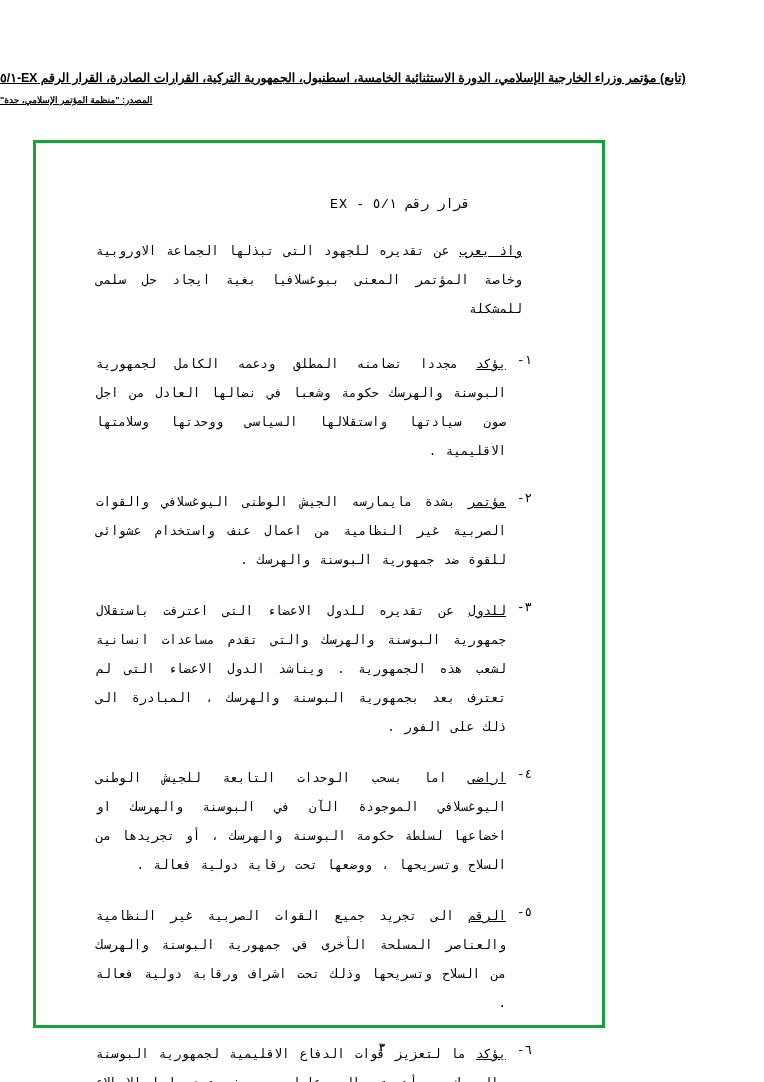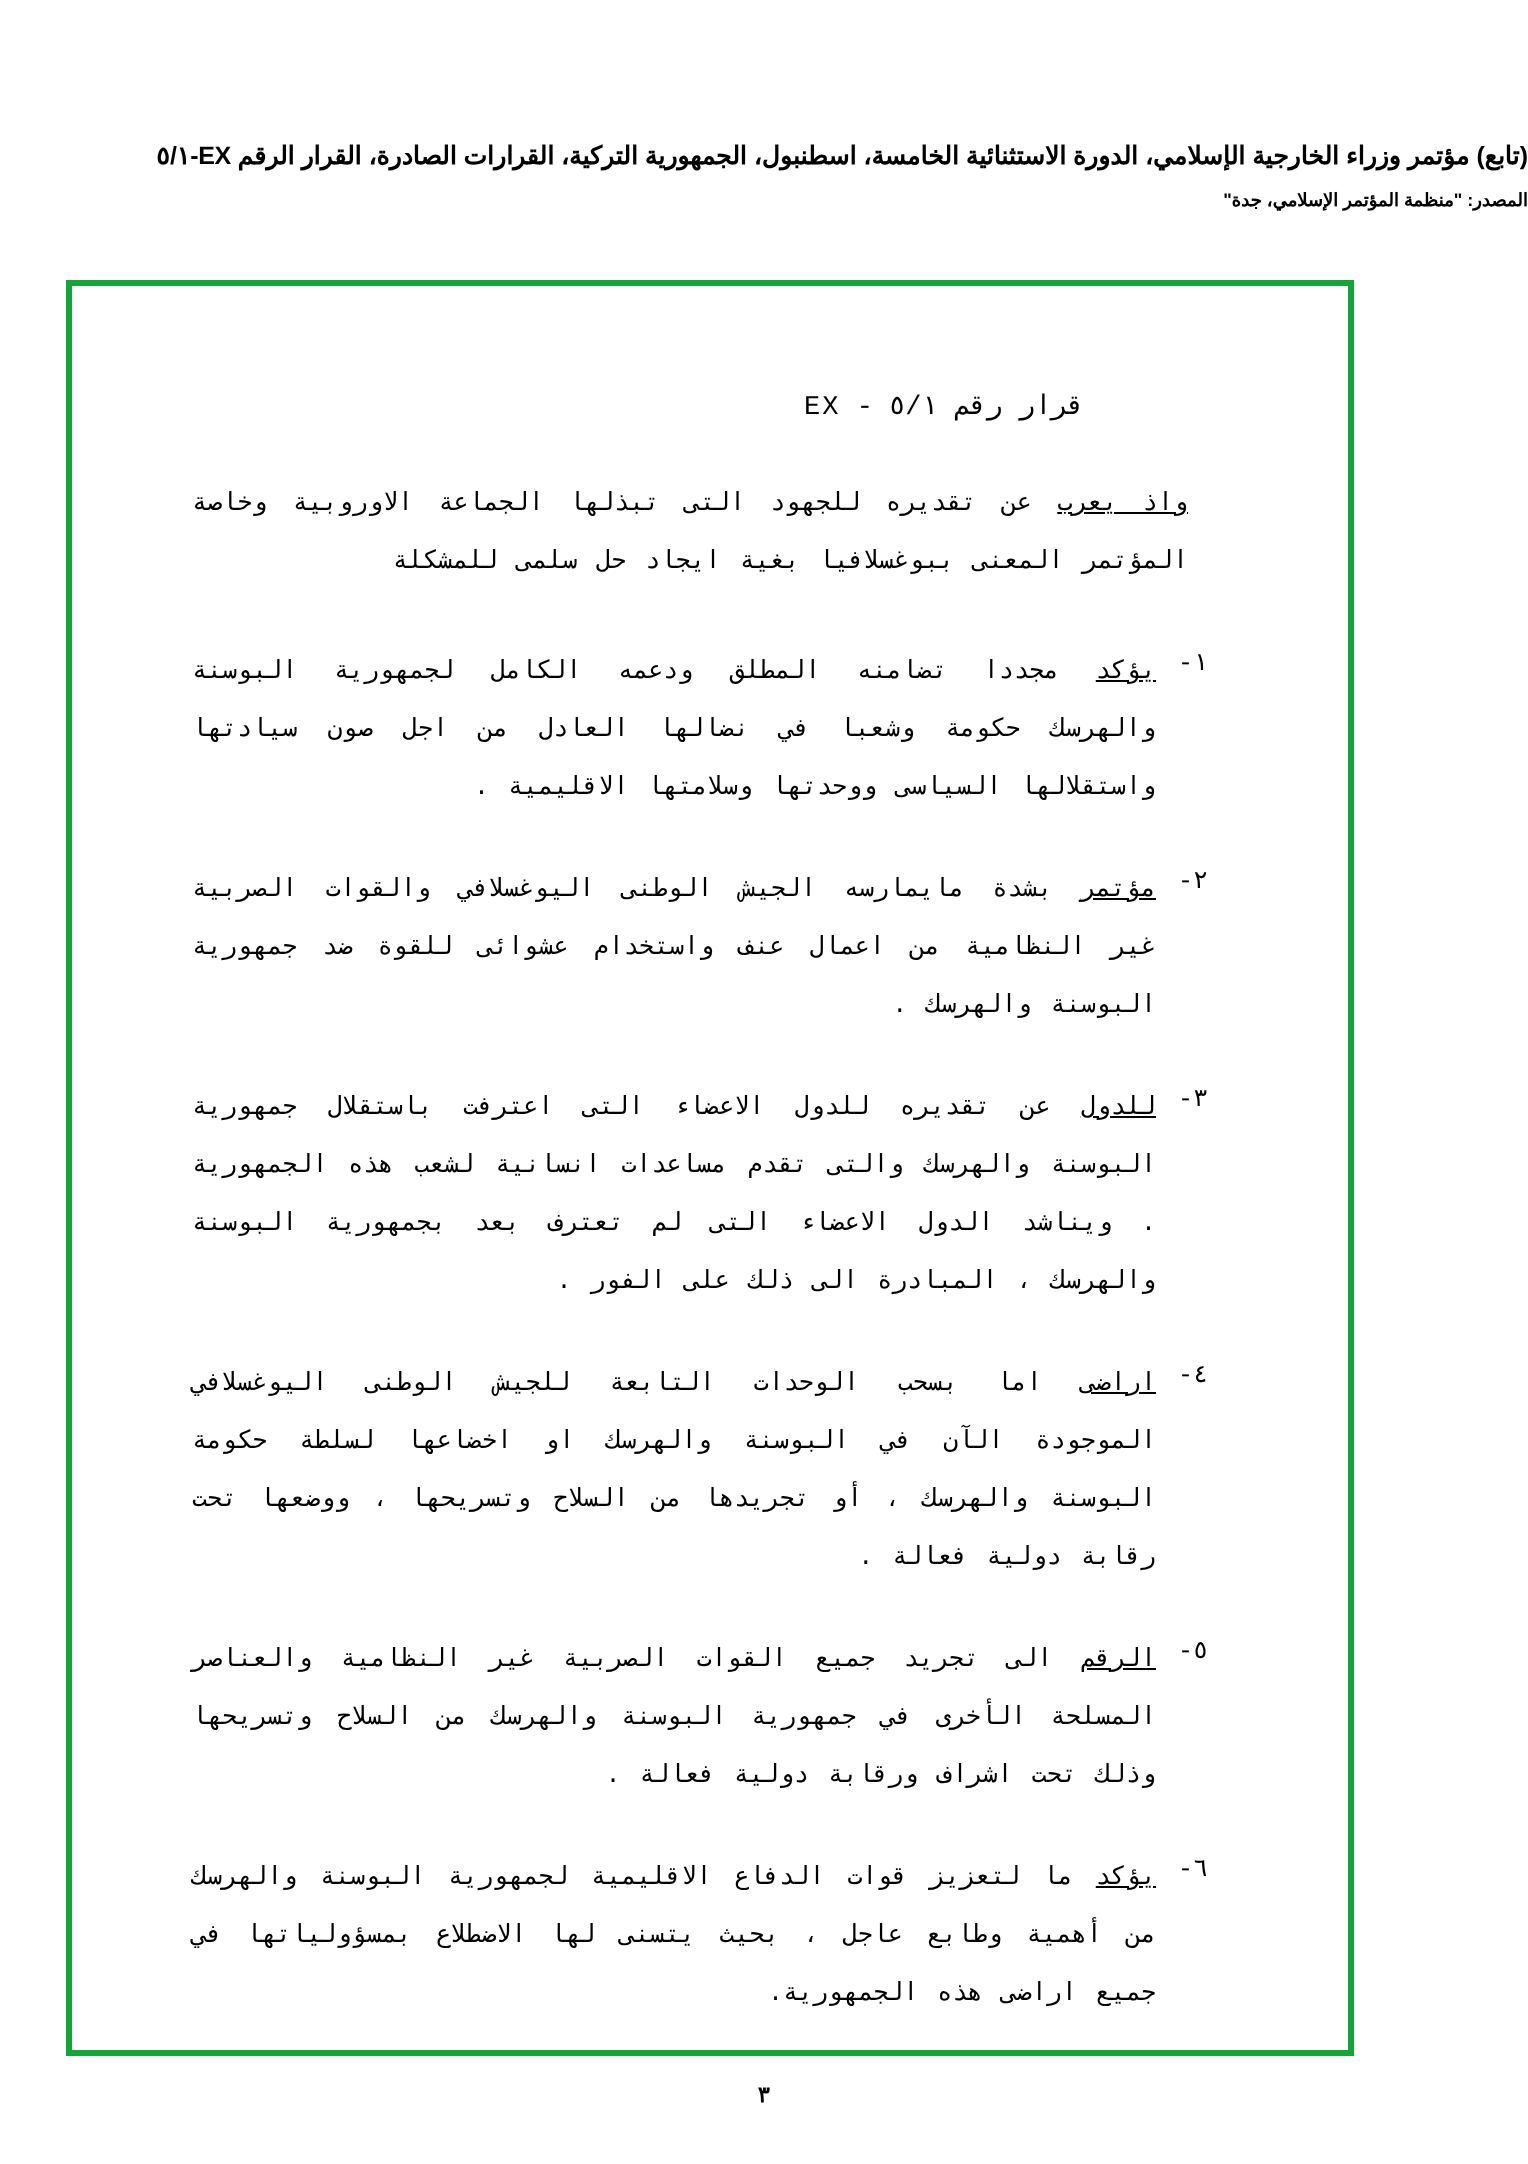--- a/index.html
+++ b/index.html
@@ -23,21 +23,22 @@
     height: 1082px;
     background: #fff;
   }
 
   
   .header {
     position: absolute;
     top: 70px;
     left: 0;
     right: 0;
-    text-align: right;
+    text-align: left;
+    text-decoration: underline;
   }
   .header-line {
     font-family: "Liberation Sans", sans-serif;
     font-weight: bold;
     font-size: 12.5px;
     letter-spacing: -0.2px;
     color: #000;
     white-space: nowrap;
     direction: rtl;
   }
@@ -48,21 +49,21 @@
     font-size: 9px;
     color: #000;
     direction: rtl;
   }
 
   
   .frame {
     position: absolute;
     top: 140px;
     left: 33px;
-    width: 644px;
+    width: 572px;
     height: 888px;
     border: 3px solid #13a538;
     box-sizing: border-box;
     background: #fff;
   }
 
   
   .doc-body {
     position: absolute;
     top: 40px;

